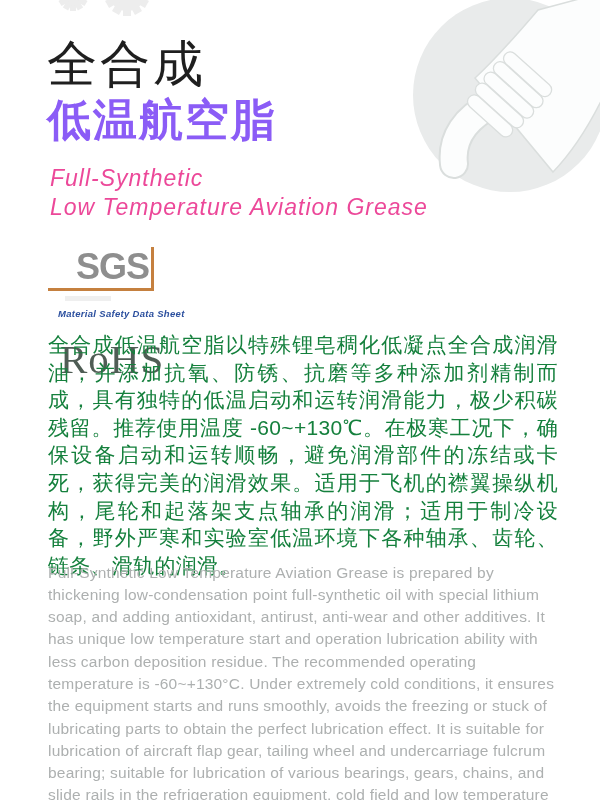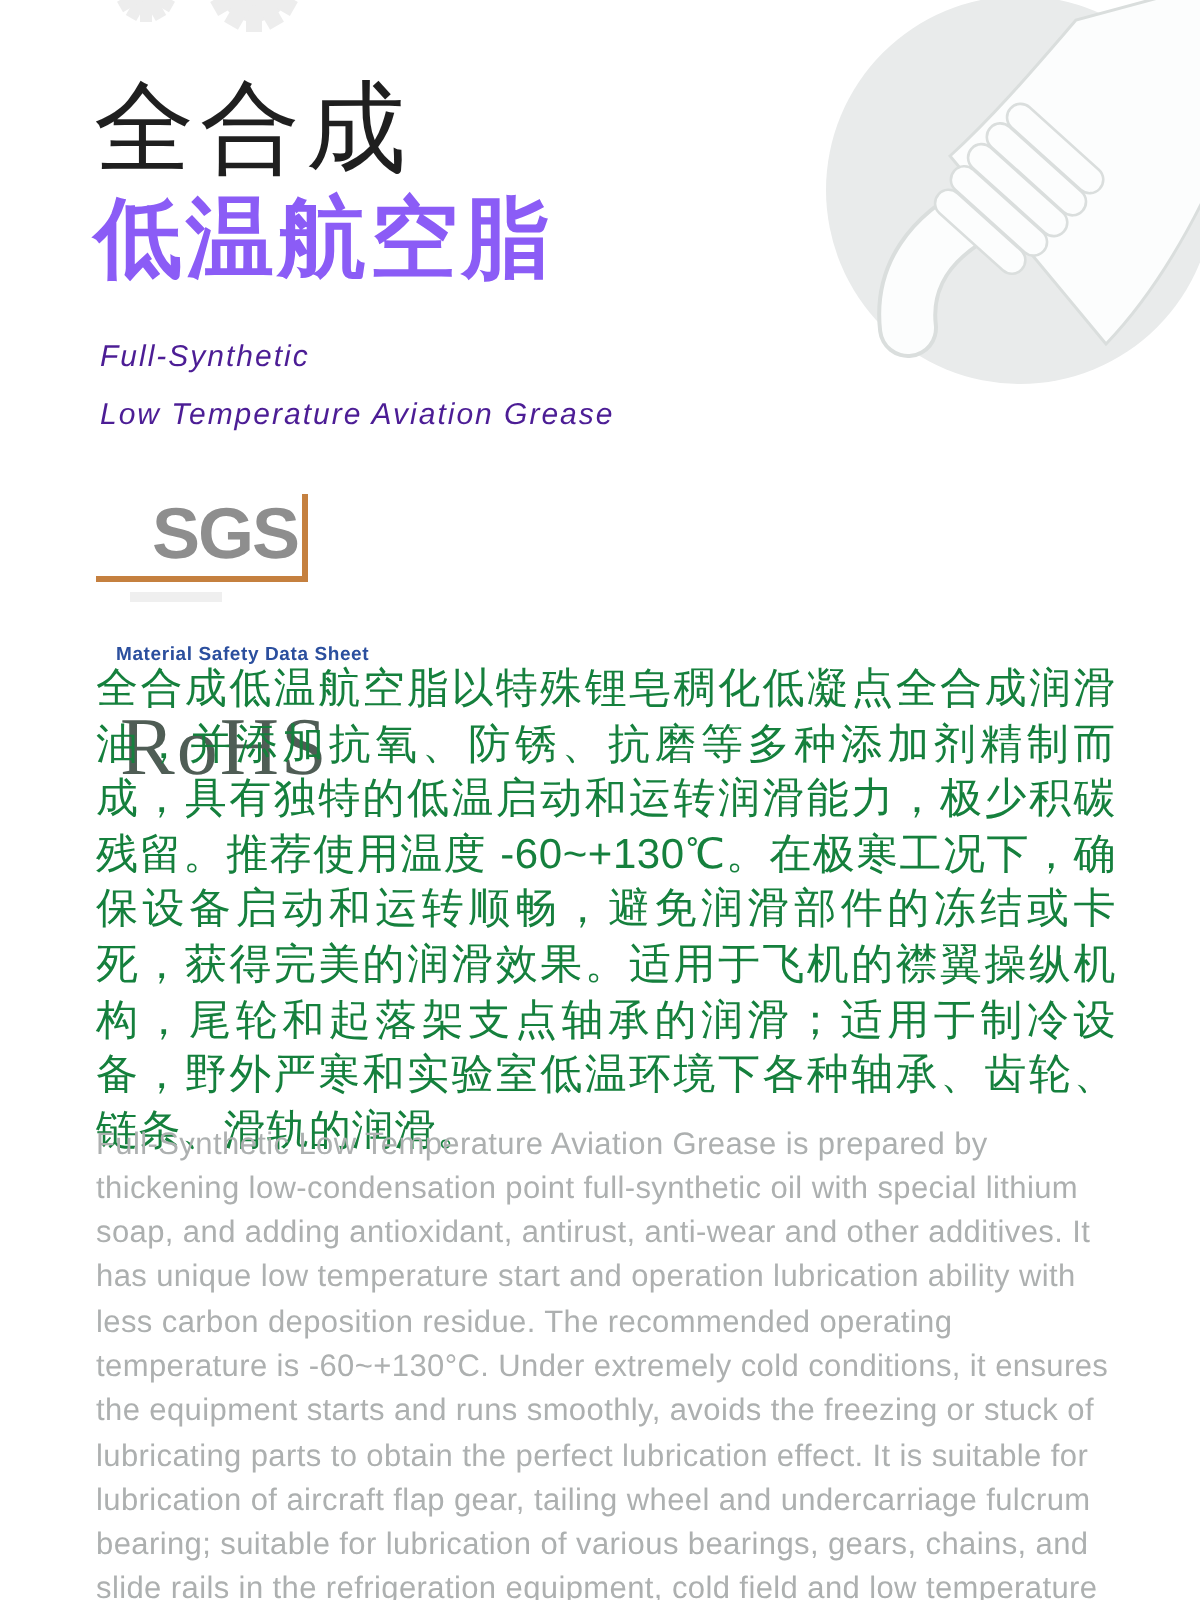--- a/index.html
+++ b/index.html
@@ -23,43 +23,43 @@
     font-size:50px;line-height:52px;font-weight:400;
     color:#1f1f1f;letter-spacing:3px;white-space:nowrap;
   }
   .title-zh-2{
     position:absolute;left:47px;top:92px;
     font-size:44px;line-height:56px;font-weight:700;
     color:#8b5cf6;letter-spacing:2px;white-space:nowrap;
   }
   .subtitle{
     position:absolute;left:50px;top:164px;
-    font-size:15px;line-height:29px;font-style:italic;
-    color:#4c1d95;letter-spacing:1px;white-space:nowrap;font-weight:400;
+    font-size:23px;line-height:29px;font-style:italic;
+    color:#ec4899;letter-spacing:1px;white-space:nowrap;font-weight:400;
   }
 
   
   .logos{position:absolute;left:48px;top:246px;display:flex;align-items:flex-start;flex-direction:column;}
   .sgs-block{position:relative;width:106px;height:58px;}
   .sgs-text{
     position:absolute;right:5px;top:0;
     font-size:36px;line-height:42px;font-weight:700;
     color:#8e8e8e;letter-spacing:-1px;
   }
   .sgs-underline{position:absolute;left:0;top:42px;width:106px;height:3px;background:#c5803f;}
   .sgs-vline{position:absolute;right:0;top:1px;width:3px;height:44px;background:#c5803f;}
   .sgs-reflect{position:absolute;left:17px;top:50px;width:46px;height:5px;background:#efefef;}
   .msds-block{margin-left:10px;width:132px;}
   .msds-text{
     font-size:37px;line-height:36px;font-weight:800;
     color:#2b4f9e;letter-spacing:0.5px;
   }
   .msds-sub{
     font-size:9.5px;font-weight:700;color:#2b4f9e;
-    letter-spacing:0.3px;white-space:nowrap;margin-top:18px;
+    letter-spacing:0.3px;white-space:nowrap;margin-top:4px;font-style:italic;
   }
   .rohs-block{
     margin-left:12px;margin-top:18px;
     font-family:"Liberation Serif", serif;
     font-size:41px;line-height:44px;font-weight:400;
     color:#4f5d55;letter-spacing:1px;
   }
 
   
   .desc-zh{

